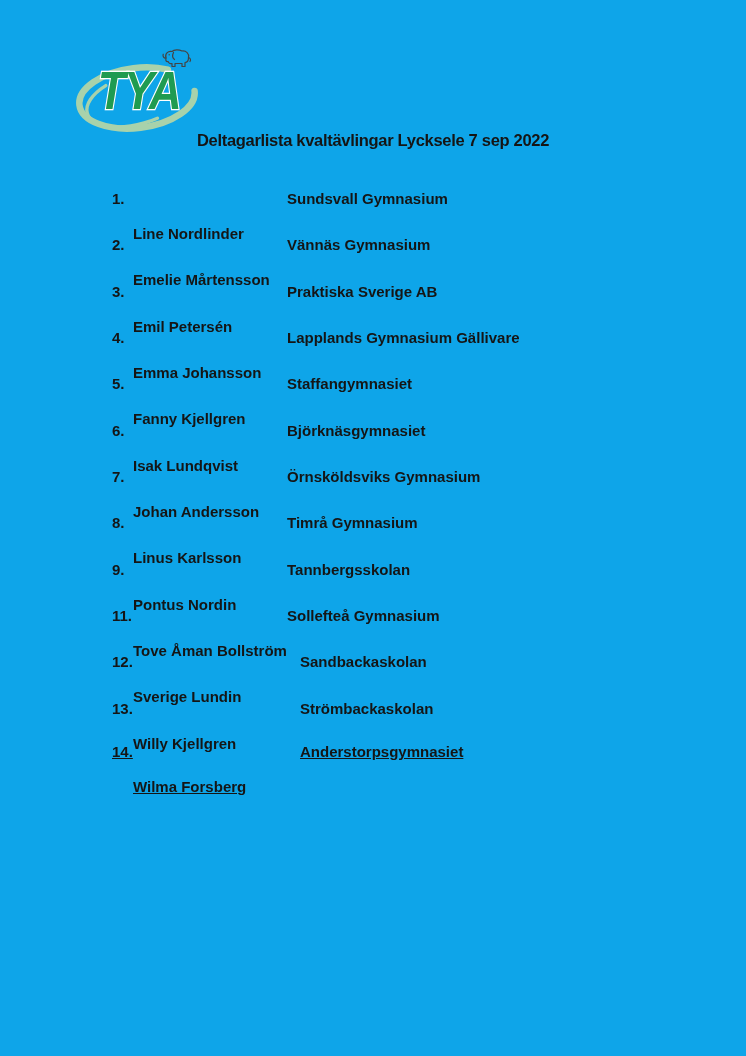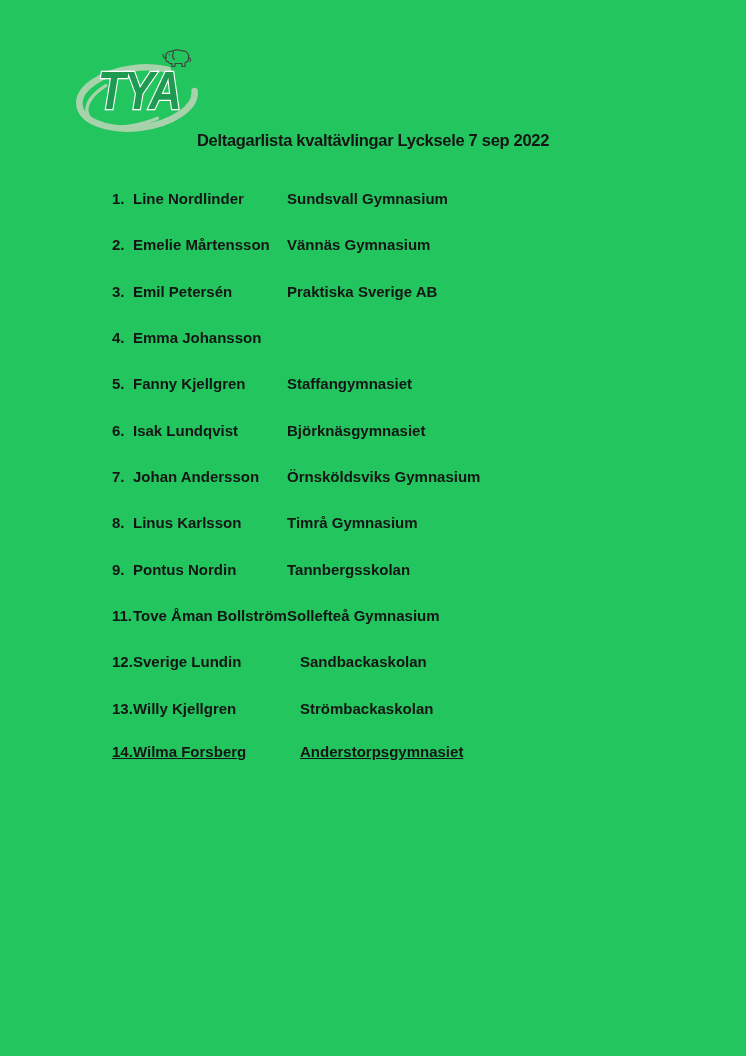--- a/index.html
+++ b/index.html
@@ -1,20 +1,20 @@
 <!DOCTYPE html>
 <html><head>
 <meta charset="utf-8">
 <style>
   html, body { margin: 0; padding: 0; background: #ffffff; }
   .page {
     position: relative;
     width: 746px;
     height: 1056px;
-    background: #22c55e;
+    background: #0ea5e9;
     overflow: hidden;
     font-family: "Liberation Sans", sans-serif;
     color: #1a1a1a;
   }
   .logo {
     position: absolute;
     left: 76px;
     top: 46px;
     width: 124px;
     height: 86px;
@@ -40,21 +40,21 @@
   .row {
     display: flex;
     align-items: flex-start;
     height: 46.33px;
     font-size: 15px;
     font-weight: bold;
     line-height: 17px;
     color: #151515;
   }
   .row .num  { flex: 0 0 21px; white-space: nowrap; }
-  .row .name { flex: 0 0 154px; white-space: nowrap; }
+  .row .name { flex: 0 0 154px; white-space: nowrap; margin-top: 35px; }
   .row .school { white-space: nowrap; }
   .row:nth-child(n+11) .school { margin-left: 13px; }
   .row:nth-child(13) { margin-top: -3px; text-decoration: underline; }
   .row:nth-child(14) { margin-top: -2px; }
 </style>
 </head>
 <body>
 
 <div class="page">
 
@@ -95,20 +95,21 @@
       <span class="school">Vännäs Gymnasium</span>
     </div>
     <div class="row">
       <span class="num">3.</span>
       <span class="name">Emil Petersén</span>
       <span class="school">Praktiska Sverige AB</span>
     </div>
     <div class="row">
       <span class="num">4.</span>
       <span class="name">Emma Johansson</span>
+      <span class="school">Lapplands Gymnasium Gällivare</span>
     </div>
     <div class="row">
       <span class="num">5.</span>
       <span class="name">Fanny Kjellgren</span>
       <span class="school">Staffangymnasiet</span>
     </div>
     <div class="row">
       <span class="num">6.</span>
       <span class="name">Isak Lundqvist</span>
       <span class="school">Björknäsgymnasiet</span>

